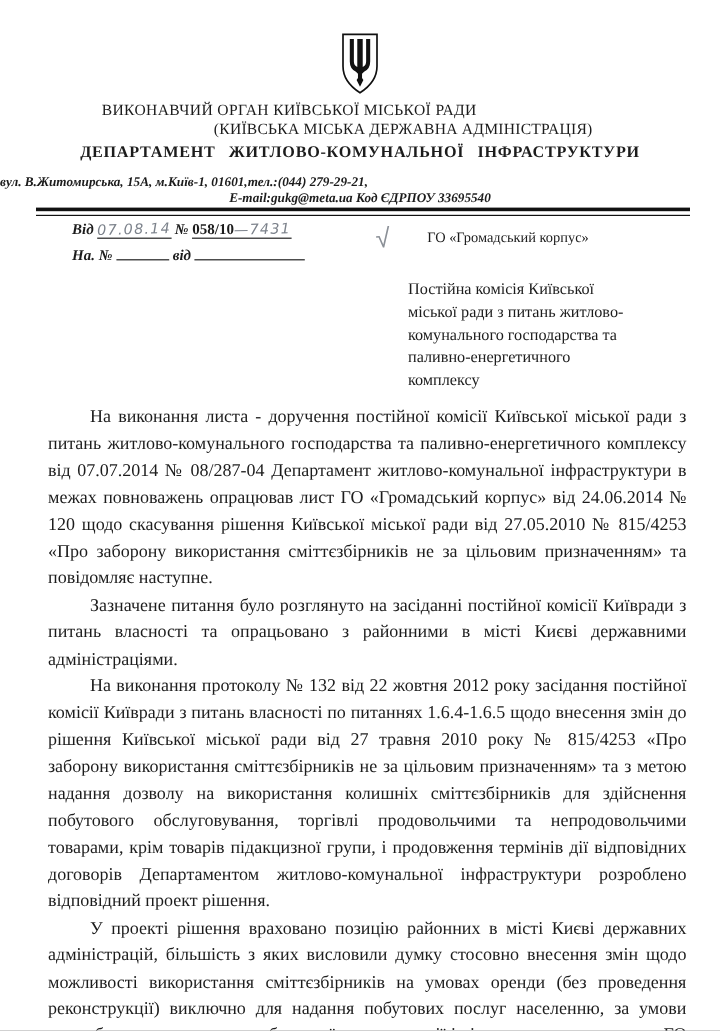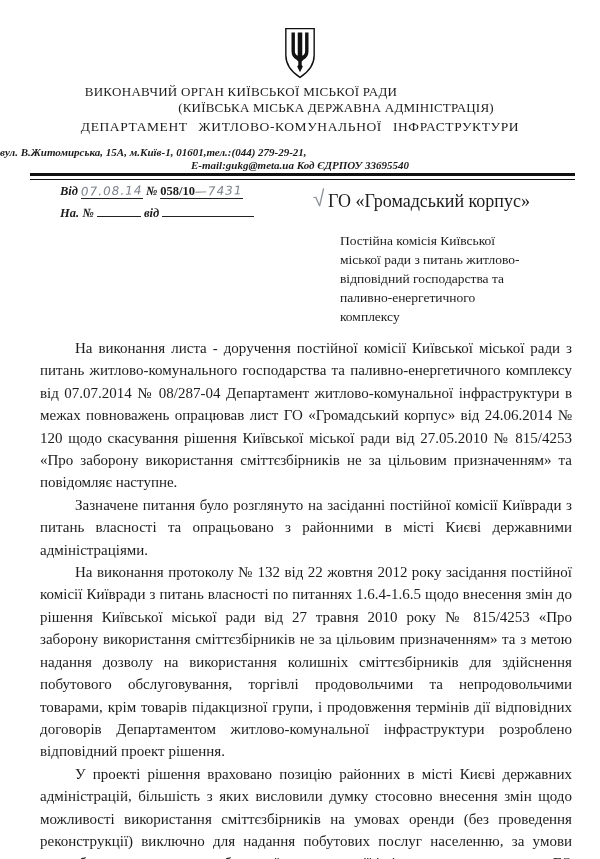--- a/index.html
+++ b/index.html
@@ -12,41 +12,41 @@
     color:#1c1c1c;
     overflow:hidden;
   }
   
   .emblem{position:absolute;left:283px;top:26px;width:34px;height:54px;}
   .org-line1{position:absolute;left:0;top:84px;width:482px;text-align:center;
     font-size:13px;letter-spacing:.3px;}
   .org-line2{position:absolute;left:0;top:100px;width:600px;text-align:center;
     font-size:13px;letter-spacing:.2px;margin-left:36px;}
   .dept{position:absolute;left:0;top:119px;width:600px;text-align:center;
-    font-size:13.5px;font-weight:normal;letter-spacing:.6px;word-spacing:7px;}
+    font-size:13.5px;font-weight:bold;letter-spacing:.6px;word-spacing:7px;}
   .addr1{position:absolute;left:0;top:146px;width:600px;text-align:left;
     font-size:11px;font-style:italic;font-weight:bold;}
   .addr2{position:absolute;left:0;top:159px;width:600px;text-align:center;
     font-size:11px;font-style:italic;font-weight:bold;}
   .rule{position:absolute;left:30px;top:173px;width:545px;height:3px;
     border-top:3px solid #111;border-bottom:1px solid #111;}
   
   .ref{position:absolute;left:60px;top:184px;font-size:12.5px;}
   .ref .lbl{font-style:italic;font-weight:bold;}
   .uline{display:inline-block;border-bottom:1px solid #222;line-height:13px;}
   .hw{font-family:"DejaVu Sans", sans-serif;font-style:italic;color:#7d838c;
     font-size:12px;letter-spacing:1px;transform:rotate(-1.5deg);display:inline-block;}
   .ref-row2{margin-top:4px;}
   .blank-short{width:44px;height:13px;}
   .blank-long{width:92px;height:13px;}
   .typed-num{font-weight:bold;}
   
   .checkmark{position:absolute;left:313px;top:186px;font-size:22px;color:#8b9097;
     font-family:"DejaVu Sans", sans-serif;font-weight:300;transform:rotate(-4deg);}
-  .addressee-org{position:absolute;left:328px;top:191px;font-size:18px;}
+  .addressee-org{position:absolute;left:356px;top:191px;font-size:12px;}
   .commission{position:absolute;left:340px;top:231px;width:218px;
     font-size:13.5px;line-height:19px;white-space:pre-line;}
   
   .body-text{position:absolute;left:40px;top:337px;width:532px;
     font-size:15px;line-height:22.4px;text-align:justify;}
   .body-text p{margin:0;text-indent:35px;}
 </style>
 </head>
 <body>
 
@@ -76,21 +76,21 @@
       <span class="uline blank-short"></span>
       <span class="lbl">від</span>
       <span class="uline blank-long"></span>
     </div>
   </div>
 
   <div class="checkmark">√</div>
   <div class="addressee-org">ГО «Громадський корпус»</div>
   <div class="commission">Постійна комісія Київської
 міської ради з питань житлово-
-відповідний господарства та
+комунального господарства та
 паливно-енергетичного
 комплексу</div>
 
   <div class="body-text">
     <p>На виконання листа - доручення постійної комісії Київської міської ради з питань житлово-комунального господарства та паливно-енергетичного комплексу від 07.07.2014 № 08/287-04 Департамент житлово-комунальної інфраструктури в межах повноважень опрацював лист ГО «Громадський корпус» від 24.06.2014 № 120 щодо скасування рішення Київської міської ради від 27.05.2010 № 815/4253 «Про заборону використання сміттєзбірників не за цільовим призначенням» та повідомляє наступне.</p>
     <p>Зазначене питання було розглянуто на засіданні постійної комісії Київради з питань власності та опрацьовано з районними в місті Києві державними адміністраціями.</p>
     <p>На виконання протоколу № 132 від 22 жовтня 2012 року засідання постійної комісії Київради з питань власності по питаннях 1.6.4-1.6.5 щодо внесення змін до рішення Київської міської ради від 27 травня  2010 року № 815/4253 «Про заборону використання сміттєзбірників не за цільовим призначенням» та з метою надання дозволу на використання колишніх сміттєзбірників для здійснення побутового обслуговування, торгівлі продовольчими та непродовольчими товарами, крім товарів підакцизної групи, і продовження термінів дії відповідних договорів Департаментом житлово-комунальної інфраструктури розроблено відповідний проект рішення.</p>
     <p>У проекті рішення враховано позицію районних в місті Києві державних адміністрацій, більшість з яких висловили думку стосовно внесення змін щодо можливості використання сміттєзбірників на умовах оренди (без проведення реконструкції) виключно для надання побутових послуг населенню, за умови згоди балансоутримувача, заборони їх приватизації і відчуження, а також лист ГО «Громадянський корпус» від 13.02.2014 № 26 стосовно надання дозволу на використання колишніх сміттєзбірників для здійснення побутового обслуговування, торгівлі продовольчими та непродовольчими товарами і продовження термінів дії відповідних договорів.</p>
   </div>
 

